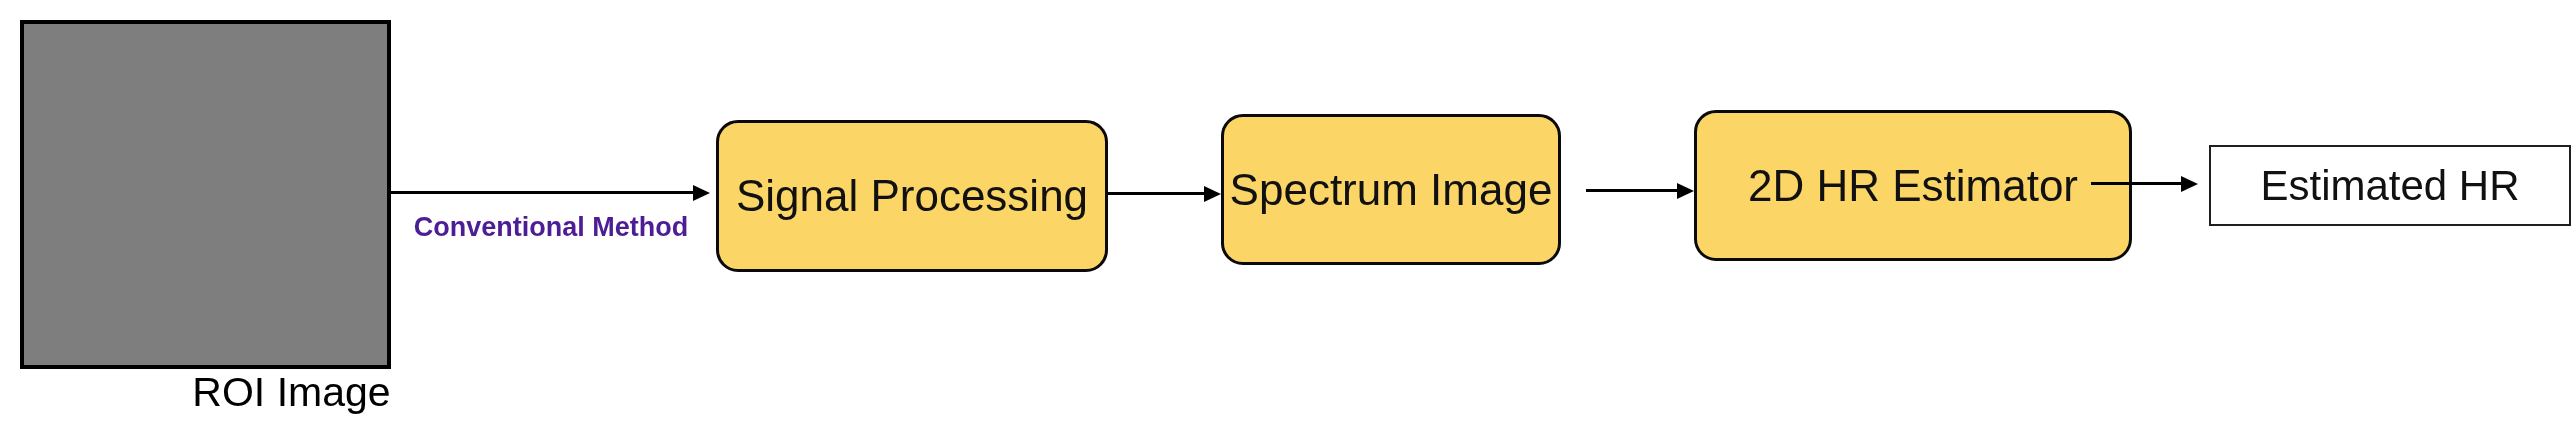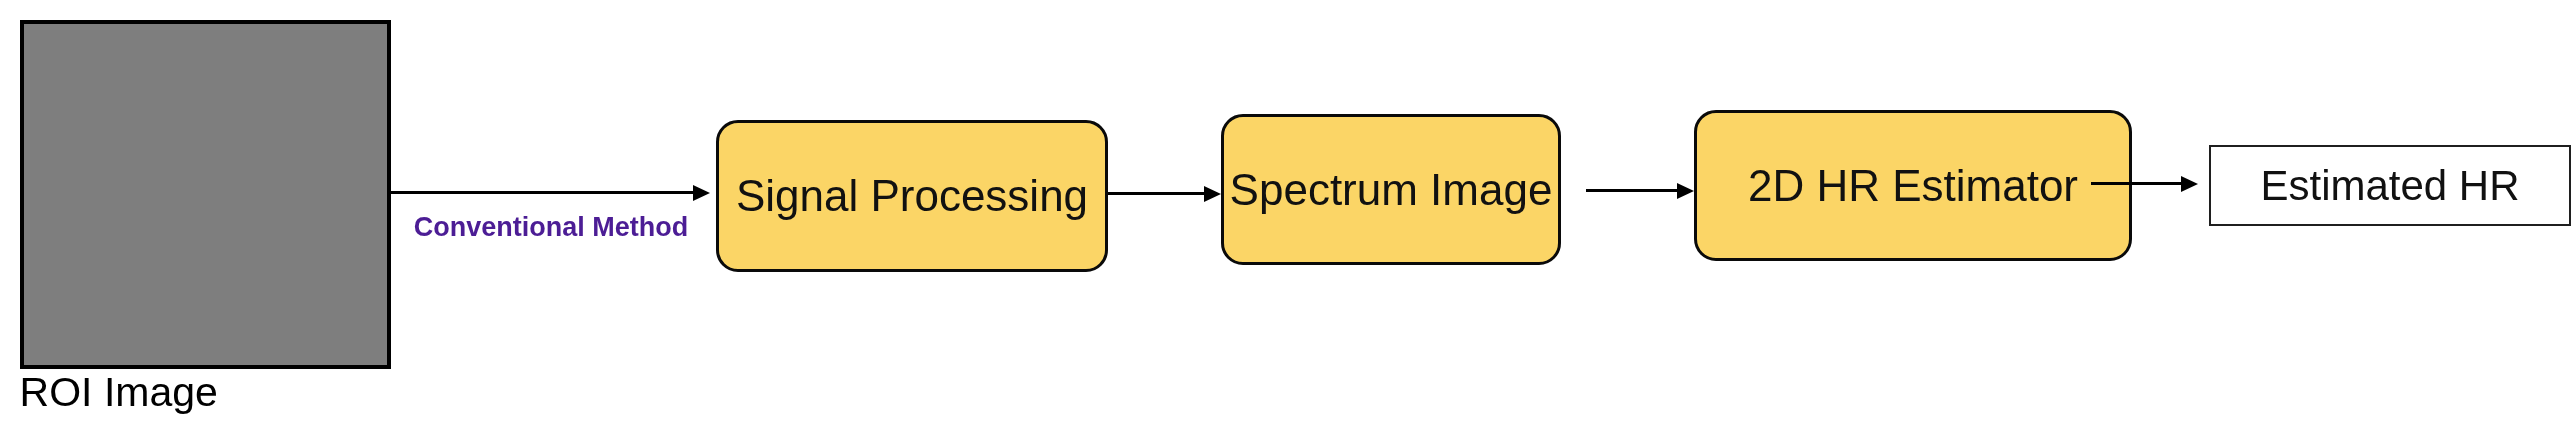--- a/index.html
+++ b/index.html
@@ -24,21 +24,21 @@
     height: 349px;
     box-sizing: border-box;
     background: #7E7E7E;
     border: 4.7px solid #000000;
   }
   .roi-label {
     position: absolute;
     left: 19.6px;
     top: 370px;
     width: 371px;
-    text-align: left;
+    text-align: right;
     font-size: 41px;
     line-height: 1.1;
     color: #000000;
     white-space: nowrap;
   }
   
   .node {
     position: absolute;
     box-sizing: border-box;
     display: flex;

